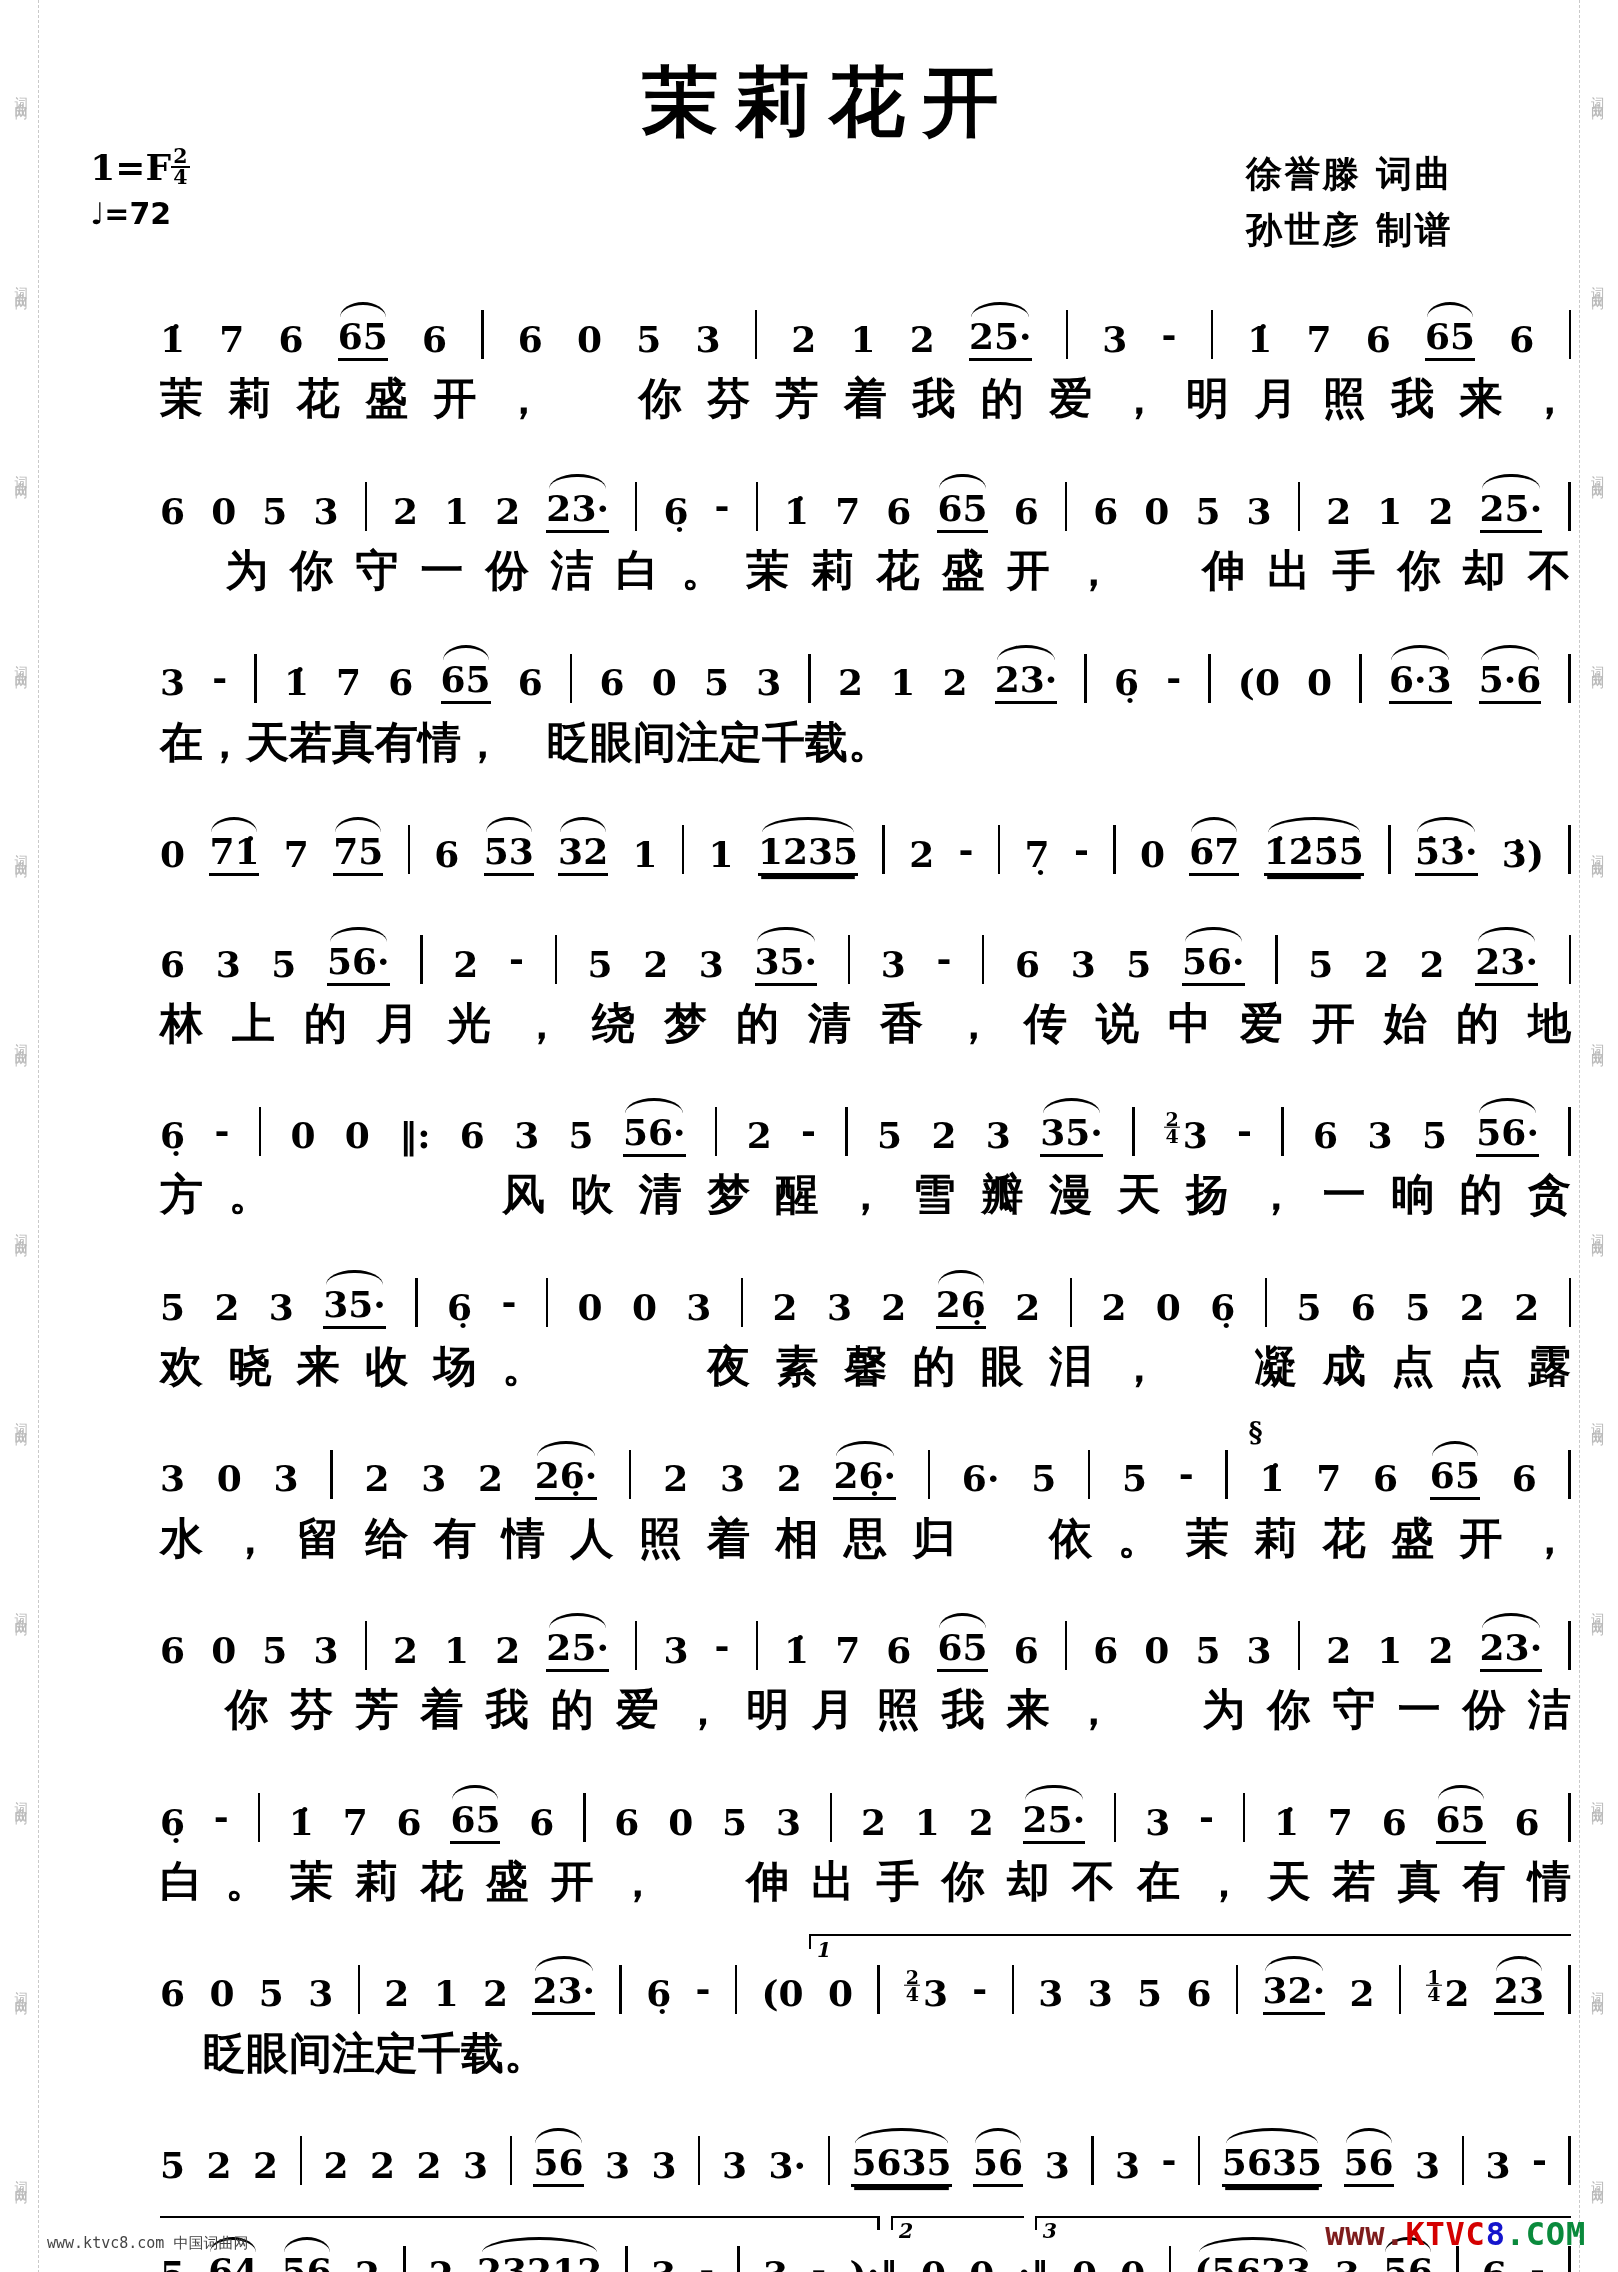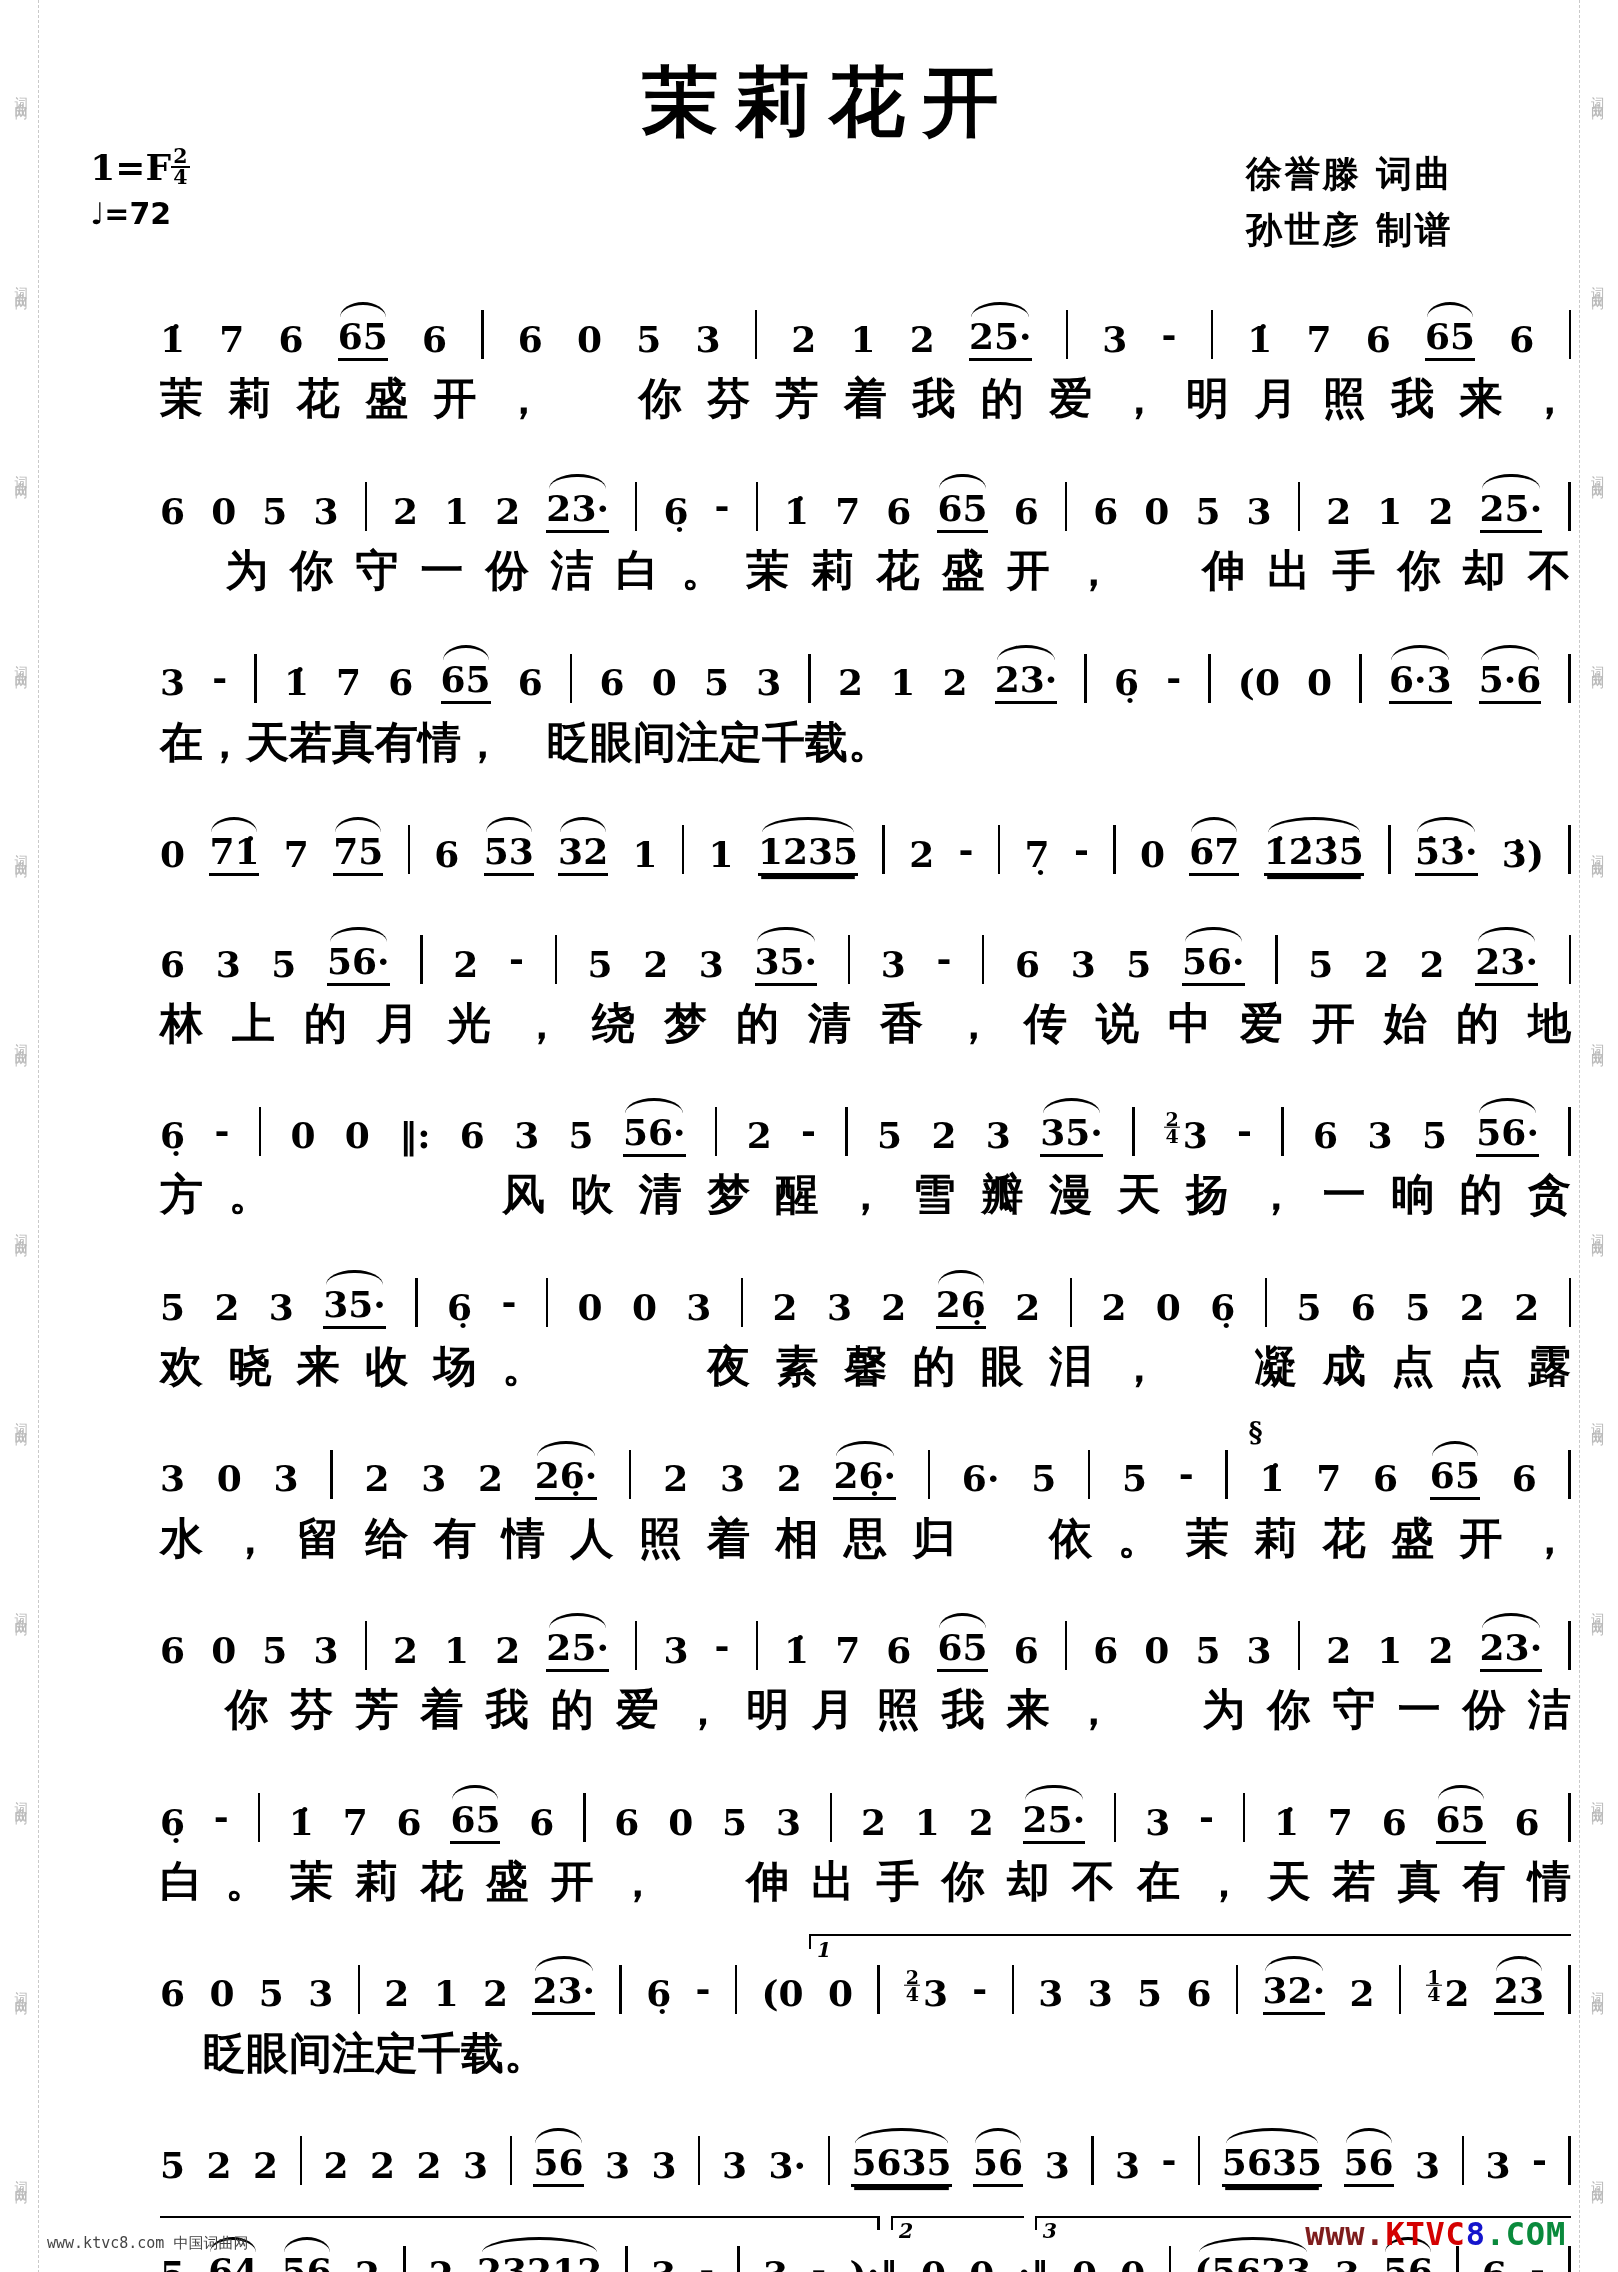--- a/index.html
+++ b/index.html
@@ -77,21 +77,21 @@
   .ovl-tick{position:absolute; width:2.4px; height:12.6px; background:#000;}
   .ovl-label{
     position:absolute; font-size:20.5px; font-style:italic; font-weight:700;
     font-family:"DejaVu Serif",serif;
   }
   .ovl-subtext{
     position:absolute; font-size:24px; font-style:italic; font-weight:700;
     font-family:"DejaVu Serif",serif;
   }
   .bottom-strip{
-    position:absolute; left:47px; right:52px; bottom:20.5px;
+    position:absolute; left:47px; right:32px; bottom:20.5px;
     display:flex; justify-content:space-between; align-items:flex-end;
   }
   .site-small{
     font-family:"DejaVu Sans Mono","Liberation Mono",monospace;
     font-size:15px; color:#444;
   }
   .logo{
     font-family:"DejaVu Sans Mono","Liberation Mono",monospace;
     font-size:32px; font-weight:900; letter-spacing:0.8px;
   }
@@ -265,21 +265,21 @@
             <span class="note b2 slur">1235</span>
             <div class="bar"></div>
             <span class="note">2</span>
             <span class="dash">-</span>
             <div class="bar"></div>
             <span class="note">7̣</span>
             <span class="dash">-</span>
             <div class="bar"></div>
             <span class="note">0</span>
             <span class="note b1 slur">67</span>
-            <span class="note b2 slur">1̇2̇3̇5̇</span>
+            <span class="note b2 slur">1̇2̇5̇5̇</span>
             <div class="bar"></div>
             <span class="note b1 slur">5̇3̇·</span>
             <span class="note">3̇)</span>
             <div class="bar"></div>
           </div>
         </div>
         <div class="system">
           <div class="notes-line">
             <span class="note">6</span>
             <span class="note">3</span>

